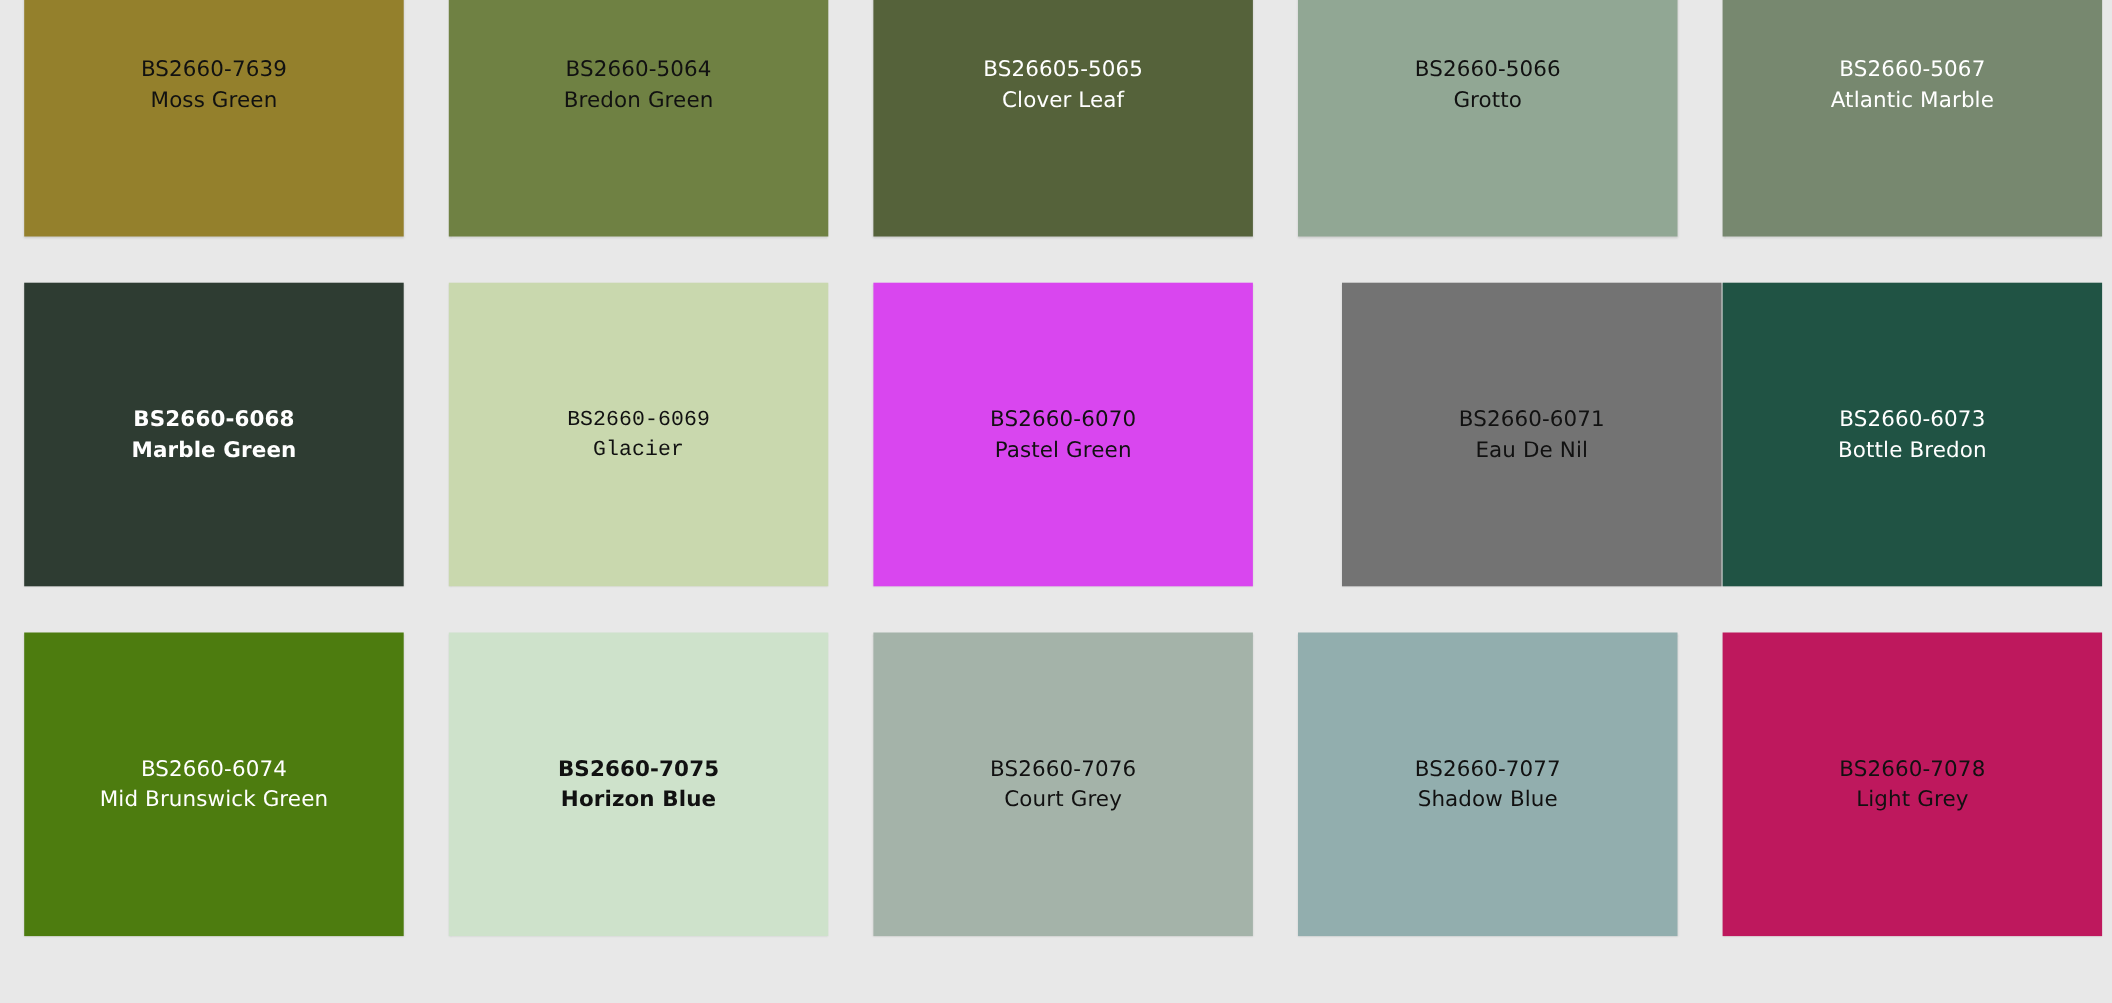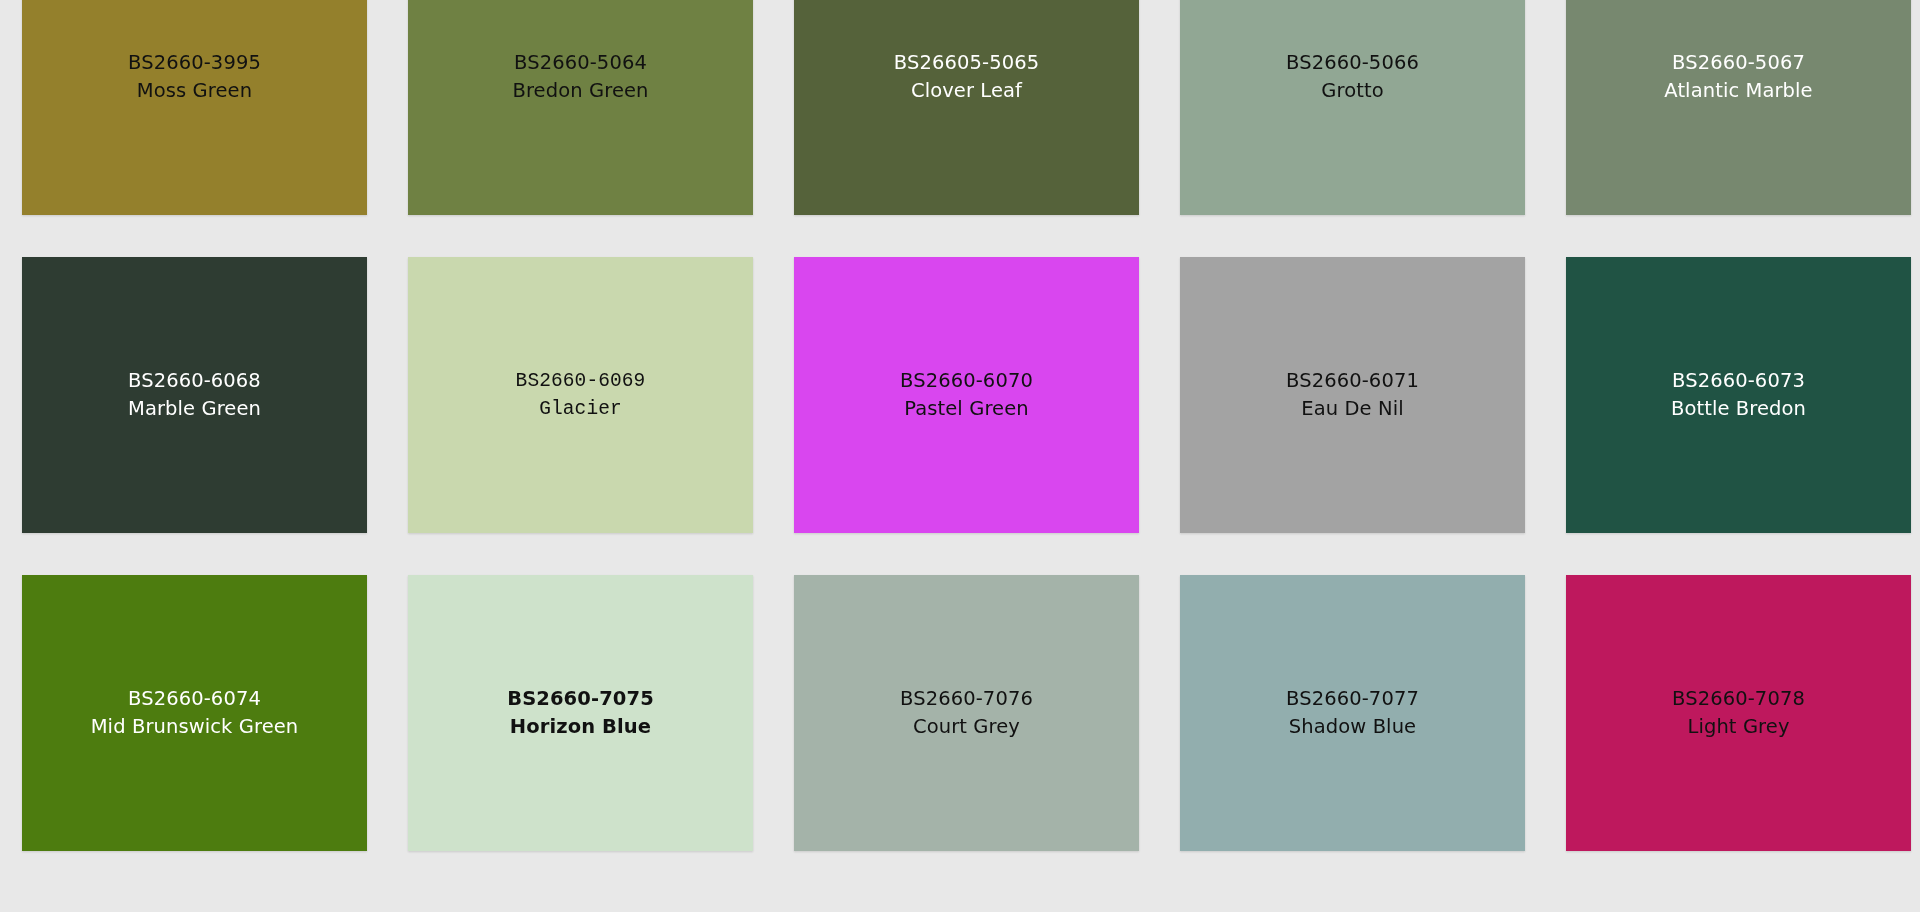--- a/index.html
+++ b/index.html
@@ -52,21 +52,21 @@
 
   .light-text { color: #ffffff; }
   .dark-text  { color: #111111; }
 </style>
 </head>
 <body style="background: rgb(232, 232, 232);">
 
 <div id="palette-grid" style="background: rgb(232, 232, 232);">
     <div class="swatch row-1" style="background: rgb(148, 128, 44);">
       <div class="swatch-caption dark-text">
-        <span class="swatch-code">BS2660-3995</span>
+        <span class="swatch-code">BS2660-7639</span>
         <span class="swatch-name">Moss Green</span>
       </div>
     </div>
     <div class="swatch row-1" style="background: rgb(111, 129, 67);">
       <div class="swatch-caption dark-text">
         <span class="swatch-code">BS2660-5064</span>
         <span class="swatch-name">Bredon Green</span>
       </div>
     </div>
     <div class="swatch row-1" style="background: rgb(85, 98, 58);">
@@ -80,39 +80,39 @@
         <span class="swatch-code">BS2660-5066</span>
         <span class="swatch-name">Grotto</span>
       </div>
     </div>
     <div class="swatch row-1" style="background: rgb(119, 136, 111);">
       <div class="swatch-caption light-text">
         <span class="swatch-code">BS2660-5067</span>
         <span class="swatch-name">Atlantic Marble</span>
       </div>
     </div>
-    <div class="swatch row-2" style="background: rgb(46, 60, 50);">
+    <div class="swatch row-2" style="background: rgb(46, 60, 50); font-weight: bold;">
       <div class="swatch-caption light-text">
         <span class="swatch-code">BS2660-6068</span>
         <span class="swatch-name">Marble Green</span>
       </div>
     </div>
     <div class="swatch row-2" style="background: rgb(201, 216, 174); font-family: Liberation Mono, monospace;">
       <div class="swatch-caption dark-text">
         <span class="swatch-code">BS2660-6069</span>
         <span class="swatch-name">Glacier</span>
       </div>
     </div>
     <div class="swatch row-2" style="background: #d946ef;">
       <div class="swatch-caption dark-text">
         <span class="swatch-code">BS2660-6070</span>
         <span class="swatch-name">Pastel Green</span>
       </div>
     </div>
-    <div class="swatch row-2" style="background: #a3a3a3;">
+    <div class="swatch row-2" style="background: #737373; margin-left: 40px;">
       <div class="swatch-caption dark-text">
         <span class="swatch-code">BS2660-6071</span>
         <span class="swatch-name">Eau De Nil</span>
       </div>
     </div>
     <div class="swatch row-2" style="background: rgb(32, 83, 68);">
       <div class="swatch-caption light-text">
         <span class="swatch-code">BS2660-6073</span>
         <span class="swatch-name">Bottle Bredon</span>
       </div>

